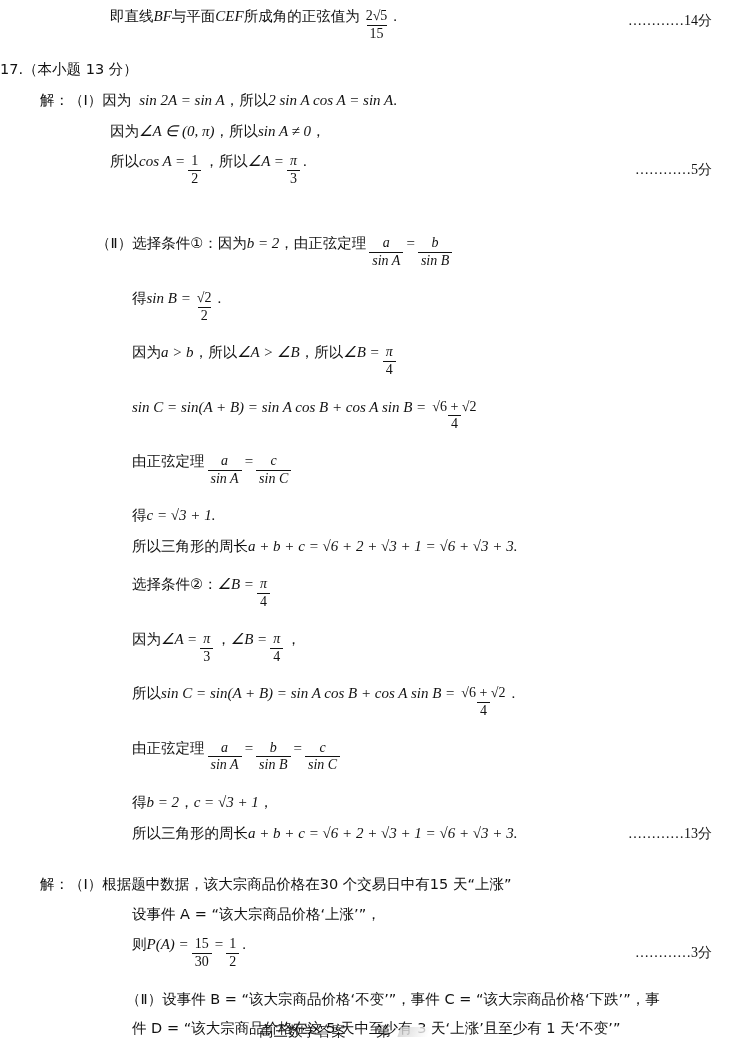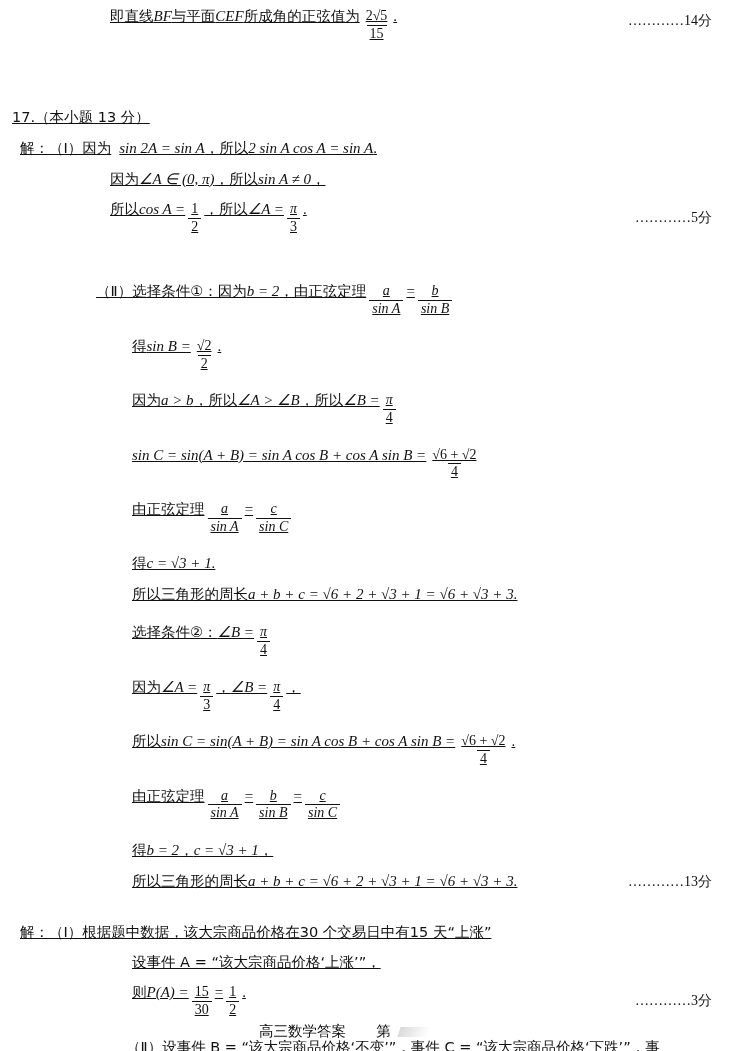--- a/index.html
+++ b/index.html
@@ -10,33 +10,32 @@
     font-family: "Liberation Serif", serif;
     color: #111;
     position: relative;
     overflow: hidden;
   }
   .page {
     position: relative;
     width: 740px;
     height: 1051px;
     padding: 0;
-    text-decoration: underline;
   }
   .line {
     position: relative;
     font-size: 15px;
     line-height: 1.35;
     margin: 0 0 0 0;
     white-space: nowrap;
   }
-  .blk { padding-left: 20px; }
+  .blk { padding-left: 40px; }
   .blk2 { padding-left: 110px; }
   .blk3 { padding-left: 132px; }
-  .blk-num { padding-left: 12px; margin-top: 48px; }
+  .blk-num { padding-left: 0; }
   .row {
     display: flex;
     align-items: baseline;
     white-space: nowrap;
   }
   .mark {
     position: absolute;
     right: 28px;
     font-size: 14px;
     white-space: nowrap;

